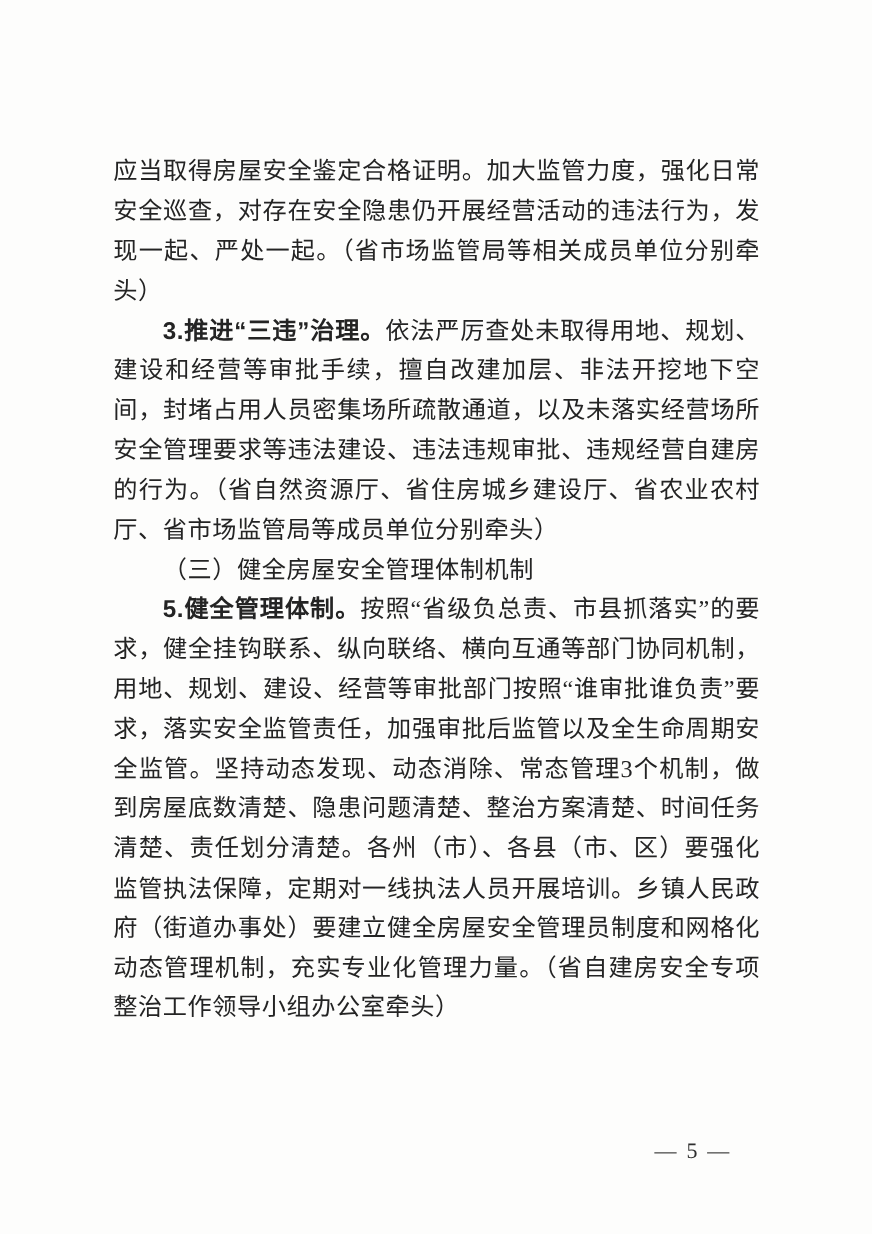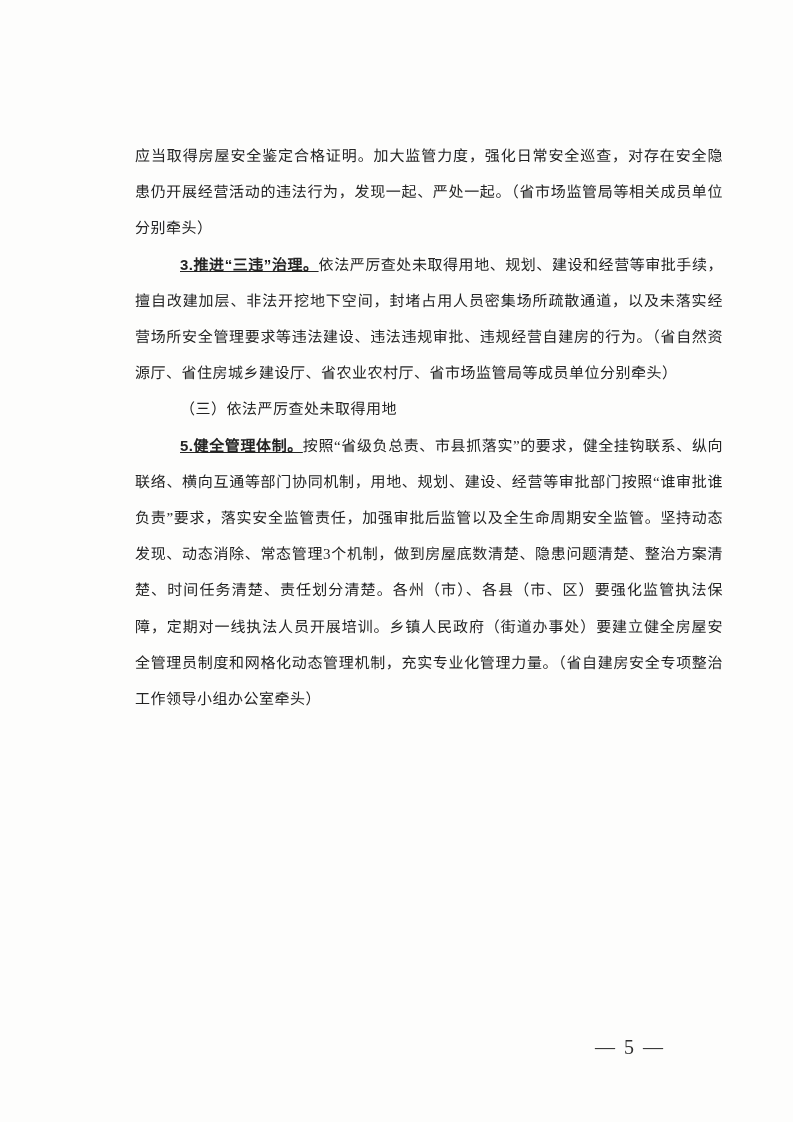--- a/index.html
+++ b/index.html
@@ -14,38 +14,36 @@
     background: #fdfdfc;
     overflow: hidden;
     font-family: "Liberation Serif", "DejaVu Serif", serif;
     color: #242424;
   }
   .doc-body {
     position: absolute;
     left: 103px;
     top: 138px;
     width: 588px;
-    font-size: 15px;
+    font-size: 22px;
     line-height: 36.2px;
     text-align: justify;
     text-justify: inter-ideograph;
     letter-spacing: 0.5px;
-    margin-left: 32px;
   }
   .doc-body p.para {
     margin: 0;
     padding: 0;
   }
   .doc-body p.indent {
     text-indent: 45px;
   }
   .lead {
     font-weight: 700;
     font-family: "Liberation Sans", "DejaVu Sans", sans-serif;
-    text-decoration: underline;
   }
   .heading {
     font-weight: 400;
   }
   .page-footer {
     position: absolute;
     top: 1036px;
     right: 103px;
     width: 120px;
     text-align: center;
@@ -55,17 +53,17 @@
     font-family: "Liberation Serif", "DejaVu Serif", serif;
   }
 </style>
 </head>
 <body>
 
 <div class="page">
   <div class="doc-body" id="doc-body">
       <p class="para"><span>应当取得房屋安全鉴定合格证明。加大监管力度，强化日常安全巡查，对存在安全隐患仍开展经营活动的违法行为，发现一起、严处一起。（省市场监管局等相关成员单位分别牵头）</span></p>
       <p class="para indent"><span class="lead">3.推进“三违”治理。</span><span>依法严厉查处未取得用地、规划、建设和经营等审批手续，擅自改建加层、非法开挖地下空间，封堵占用人员密集场所疏散通道，以及未落实经营场所安全管理要求等违法建设、违法违规审批、违规经营自建房的行为。（省自然资源厅、省住房城乡建设厅、省农业农村厅、省市场监管局等成员单位分别牵头）</span></p>
-      <p class="para indent heading"><span>（三）依法严厉查处未取得用地</span></p>
+      <p class="para indent heading"><span>（三）健全房屋安全管理体制机制</span></p>
       <p class="para indent"><span class="lead">5.健全管理体制。</span><span>按照“省级负总责、市县抓落实”的要求，健全挂钩联系、纵向联络、横向互通等部门协同机制，用地、规划、建设、经营等审批部门按照“谁审批谁负责”要求，落实安全监管责任，加强审批后监管以及全生命周期安全监管。坚持动态发现、动态消除、常态管理3个机制，做到房屋底数清楚、隐患问题清楚、整治方案清楚、时间任务清楚、责任划分清楚。各州（市）、各县（市、区）要强化监管执法保障，定期对一线执法人员开展培训。乡镇人民政府（街道办事处）要建立健全房屋安全管理员制度和网格化动态管理机制，充实专业化管理力量。（省自建房安全专项整治工作领导小组办公室牵头）</span></p>
     </div>
   <div class="page-footer">— 5 —</div>
 </div>
 
 </body></html>

